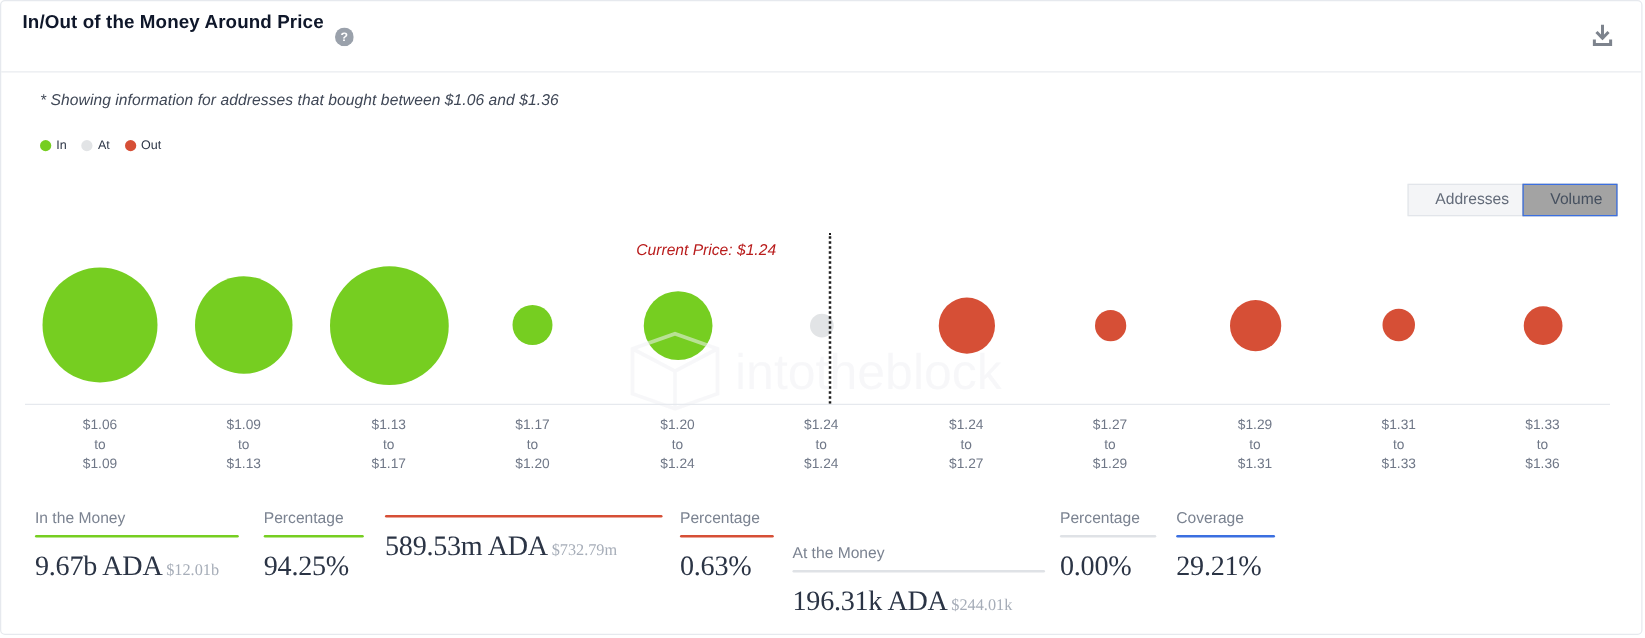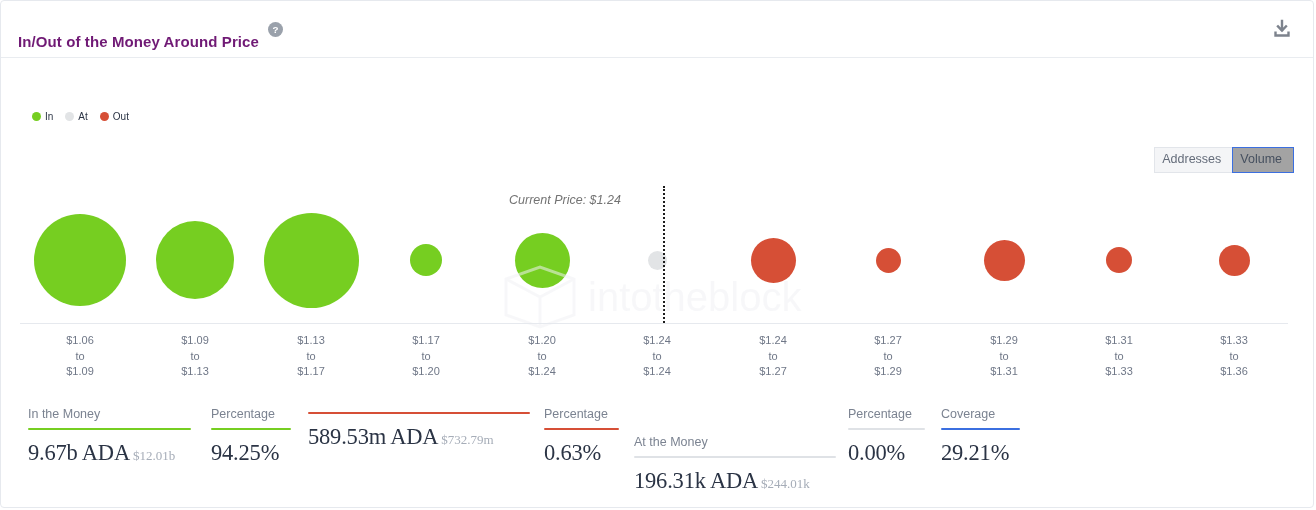--- a/index.html
+++ b/index.html
@@ -28,24 +28,24 @@
   
   .card-header {
     position: relative;
     height: 57px;
     border-bottom: 1px solid #e9ecf0;
     box-sizing: border-box;
   }
   .card-title {
     position: absolute;
     left: 17px;
-    top: 32px;
+    top: 8px;
     font-size: 15px;
     font-weight: 600;
-    color: #701a75;
+    color: #0f172a;
     letter-spacing: .1px;
   }
   .help-icon {
     position: absolute;
     left: 267px;
     top: 21px;
     width: 15px;
     height: 15px;
   }
   .download-icon {
@@ -92,21 +92,21 @@
 
   
   .toggle-group {
     position: absolute;
     right: 19px;
     top: 146px;
     display: flex;
     font-size: 12.5px;
   }
   .toggle-btn {
-    padding: 4px 11px 5px 7px;
+    padding: 4px 11px 5px 21px;
     background: #f4f5f7;
     border: 1px solid #e2e5ea;
     color: #646c7a;
     cursor: pointer;
     line-height: 15px;
     text-align: right;
   }
   .toggle-btn.active {
     background: #a3a3a3;
     border: 1px solid #3b6fe0;
@@ -130,21 +130,21 @@
     top: 258px;
     width: 320px;
     height: 76px;
     opacity: .55;
     pointer-events: none;
   }
   .current-price-label {
     position: absolute;
     font-size: 12.5px;
     font-style: italic;
-    color: #737373;
+    color: #b91c1c;
     white-space: nowrap;
   }
   .price-line {
     position: absolute;
     width: 0;
     border-left: 2px dotted #1c1c1c;
   }
   .bubble {
     position: absolute;
     border-radius: 50%;
@@ -219,20 +219,21 @@
       </svg>
     </span>
     <span class="download-icon">
       <svg width="22" height="22" viewBox="0 0 22 22">
         <path d="M11 3 L11 11.5 M11 12.6 L7 8.4 M11 12.6 L15 8.4" stroke="#7d838d" stroke-width="2.4" fill="none" stroke-linecap="square"></path>
         <path d="M4.5 13.5 L4.5 17.5 L17.5 17.5 L17.5 13.5" stroke="#7d838d" stroke-width="2.4" fill="none"></path>
       </svg>
     </span>
   </div>
 
+  <div class="note">* Showing information for addresses that bought between $1.06 and $1.36</div>
 
   <div class="legend">
     <div class="legend-item">
       <span class="legend-dot" style="background:#76ce21"></span>
       <span>In</span>
     </div>
     <div class="legend-item">
       <span class="legend-dot" style="background:#e2e4e6"></span>
       <span>At</span>
     </div>

